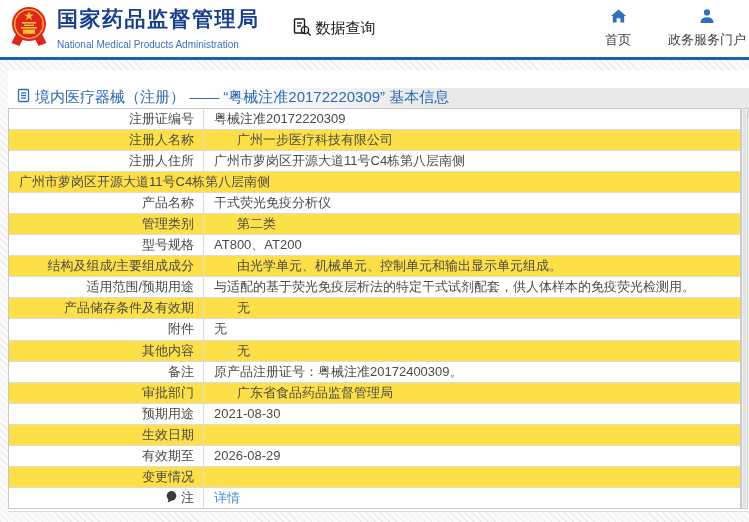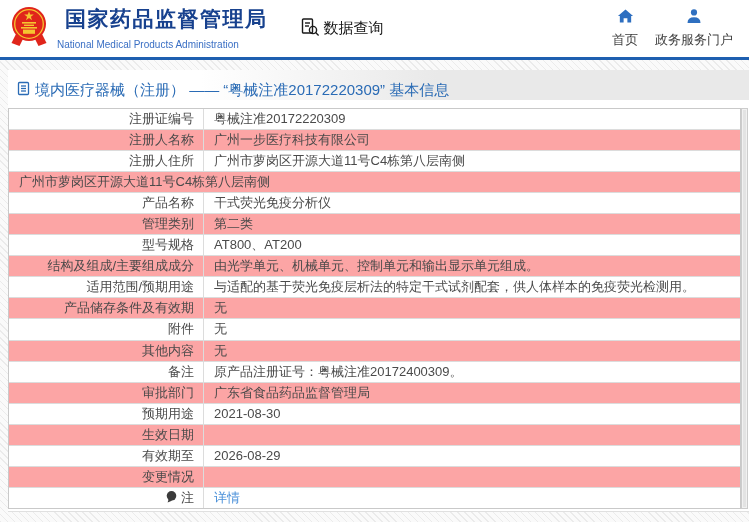--- a/index.html
+++ b/index.html
@@ -9,47 +9,47 @@
     background-color:#fafafa;
     background-image:repeating-linear-gradient(45deg,#ebebeb 0 1px,transparent 1px 5px);
   }
   
   .header{
     position:absolute;top:0;left:0;right:0;height:57px;background:#ffffff;
     border-bottom:3px solid #1e5fb0;display:flex;align-items:center;
   }
   .brand{display:flex;align-items:center;margin-left:10px;cursor:pointer;}
   .brand-text{margin-left:9px;}
-  .brand-cn{font-size:21px;font-weight:bold;color:#17418e;letter-spacing:1.5px;line-height:24px;margin-left:8px;}
+  .brand-cn{font-size:21px;font-weight:bold;color:#17418e;letter-spacing:1.5px;line-height:24px;}
   .brand-en{font-size:10px;color:#3a6fc4;margin-top:8px;}
   .dataquery{display:flex;align-items:center;margin-left:32px;font-size:15px;font-weight:400;color:#151515;cursor:pointer;}
   .dataquery svg{margin-right:4px;}
-  .nav{margin-left:auto;display:flex;gap:17px;margin-right:16px;}
+  .nav{margin-left:auto;display:flex;gap:37px;margin-right:3px;}
   .nav-item{display:flex;flex-direction:column;align-items:center;font-size:13px;color:#404040;cursor:pointer;}
   .nav-item svg{margin-bottom:4px;}
   
   .panel{
     position:absolute;top:70px;left:8px;right:0;bottom:10px;background:#ffffff;
     border-bottom:1px solid #e0e0e0;
   }
   .titlebar{
-    margin-top:0;height:30px;display:flex;align-items:flex-end;padding-left:9px;
+    margin-top:18px;height:30px;display:flex;align-items:flex-start;padding-left:9px;
     background:linear-gradient(90deg,#ffffff 0%,#ffffff 26%,#e9e9e9 58%,#e9e9e9 100%);
   }
   .titlebar svg{margin-right:5px;flex:0 0 auto;}
   .page-title{font-size:15px;color:#2a6bb5;white-space:nowrap;}
   
   .table-wrap{
     position:absolute;top:38px;left:0;width:733px;bottom:2px;
     border:1px solid #c9c9c9;box-sizing:border-box;background:#fff;
   }
   .tbl{display:flex;flex-direction:column;height:100%;}
   .row{flex:1;display:flex;border-bottom:1px solid #dcdcdc;min-height:0;}
   .row:last-child{border-bottom:none;}
-  .row.alt{background:#fca5a5;}
+  .row.alt{background:#fde047;gap:23px;}
   .cell{display:flex;align-items:center;font-size:13px;color:#4a4a4a;overflow:hidden;white-space:nowrap;}
   .cell.label{width:185px;flex:0 0 185px;justify-content:flex-end;padding-right:9px;border-right:1px solid #dcdcdc;}
   .cell.value{flex:1;padding-left:10px;}
   .cell.label svg{margin-right:3px;}
   .link{color:#4a90d9;cursor:pointer;}
   
   .scrollbar{
     position:absolute;top:38px;left:733px;width:7px;bottom:2px;
     background:#f1f1f1;border:1px solid #cccccc;box-sizing:border-box;
   }

